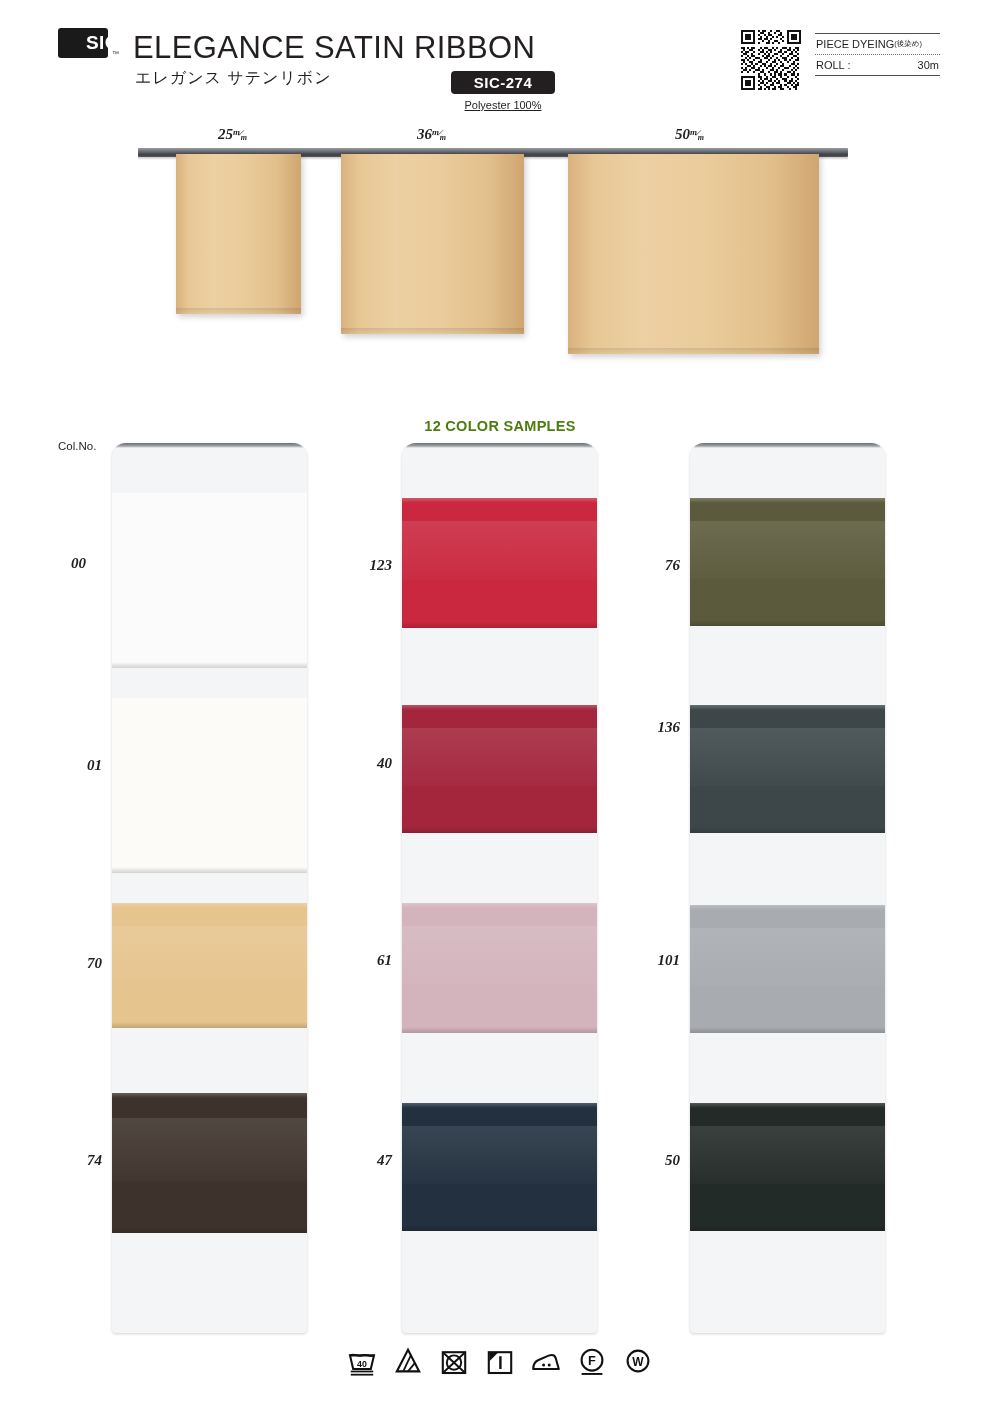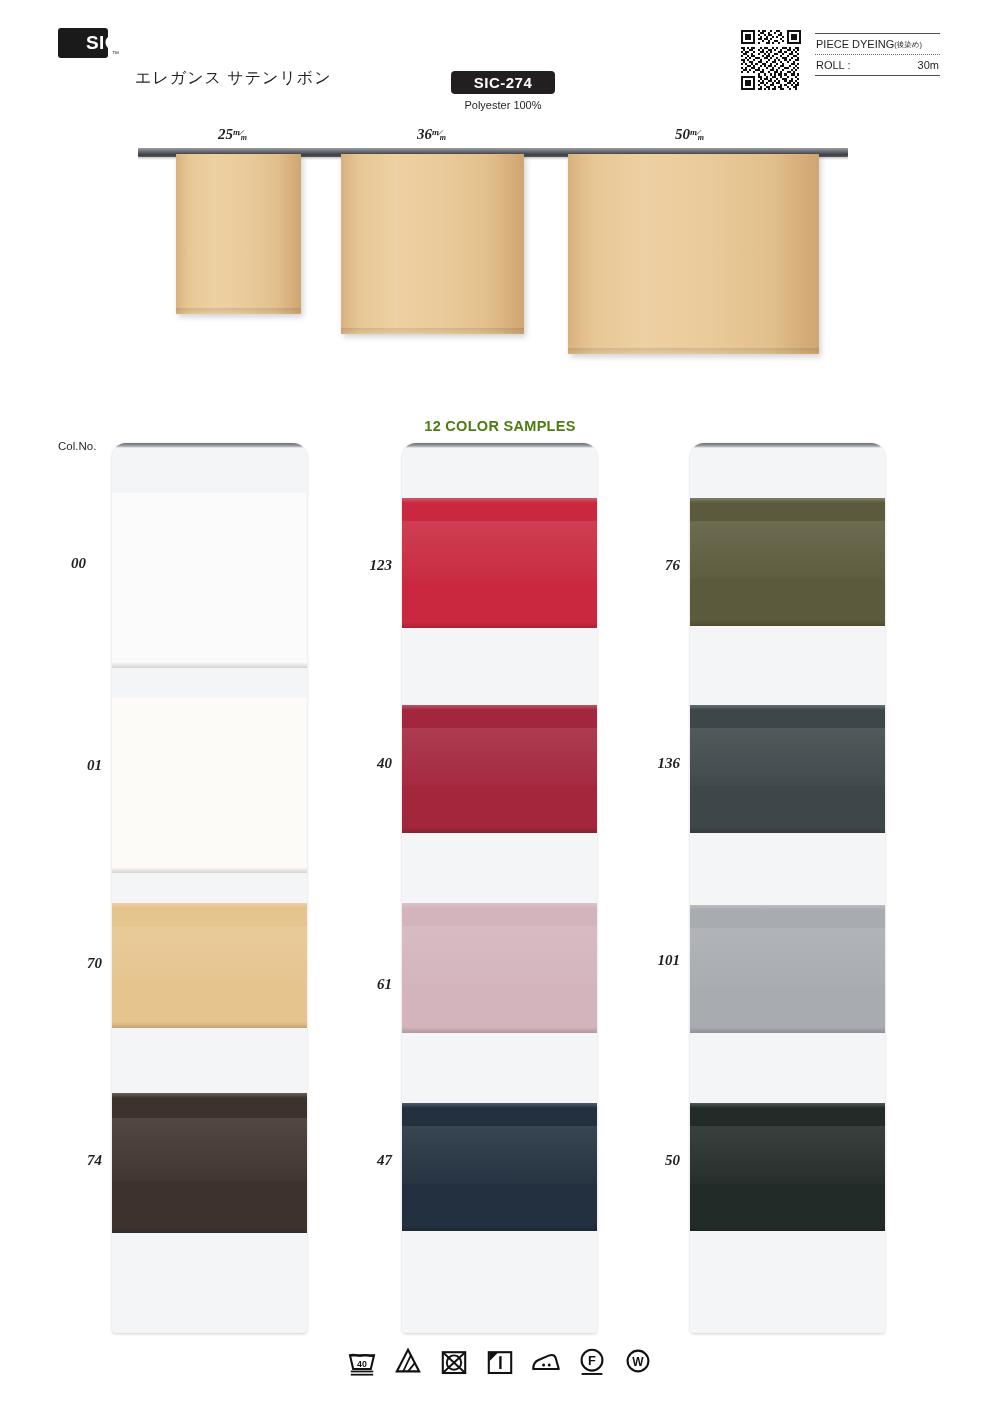--- a/index.html
+++ b/index.html
@@ -47,38 +47,38 @@
     position: absolute; left: 451px; top: 71px;
     width: 104px; height: 23px;
     background: #231f20; border-radius: 4px;
     display: flex; align-items: center; justify-content: center;
   }
   .code-badge-text {
     color: #fff; font-weight: bold; font-size: 15px; letter-spacing: 0.5px;
   }
   .material {
     position: absolute; left: 451px; top: 99px; width: 104px;
-    text-align: center; font-size: 11px; color: #231f20;
+    text-align: center; font-size: 11px; color: #231f20; text-decoration: underline;
   }
 
   
   .qr-box {
     position: absolute; left: 741px; top: 30px;
     width: 60px; height: 60px;
   }
   .qr-box svg { display: block; }
 
   .info-box {
     position: absolute; left: 815px; top: 33px; width: 125px;
   }
   .info-rule-top { border-top: 1px solid #4d4d4d; }
   .info-rule-bot { border-top: 1px solid #4d4d4d; }
   .info-dotted { border-top: 1.5px dotted #6b6b6b; }
   .info-line {
-    display: flex; align-items: flex-end;
+    display: flex; align-items: center;
     font-size: 11px; color: #231f20;
     padding: 4px 1px 4px 1px;
   }
   .info-dye-label { font-size: 11px; }
   .info-dye-jp { font-size: 7.5px; }
   .info-roll-label { font-size: 11px; }
   .info-roll-value { margin-left: auto; font-size: 11px; }
 
   
   .rack-area { position: relative; height: 270px; margin-top: 6px; }
@@ -195,20 +195,21 @@
 </head>
 <body>
 
 <div class="header">
 
   <div class="sic-logo">
     <span class="sic-logo-text">SIC</span>
   </div>
   <span class="sic-tm">™</span>
 
+  <div class="title-main">ELEGANCE SATIN RIBBON</div>
   <div class="title-jp">エレガンス サテンリボン</div>
 
   <div class="code-badge">
     <span class="code-badge-text">SIC-274</span>
   </div>
   <div class="material">Polyester 100%</div>
 
   <div class="qr-box">
     <svg width="60" height="60" viewBox="0 0 29 29" shape-rendering="crispEdges">
       <rect width="29" height="29" fill="#fff"></rect>
@@ -521,21 +522,21 @@
       </div>
     </div>
   <div class="band" style="top:660px; height:128px; background:#22303f;">
       <div class="band-inner">
         <div class="band-sheen"></div>
       </div>
     </div>
 </div>
 <div class="col-number" style="left:346px; top:557px;">123</div>
 <div class="col-number" style="left:346px; top:755px;">40</div>
-<div class="col-number" style="left:346px; top:952px;margin-top:24px;">61</div>
+<div class="col-number" style="left:346px; top:952px;">61</div>
 <div class="col-number" style="left:346px; top:1152px;">47</div>
 
 <div class="swatch-col col-right">
   <div class="band" style="top:55px;  height:128px; background:#5c5a3c;">
       <div class="band-inner">
         <div class="band-sheen"></div>
       </div>
     </div>
   <div class="band" style="top:262px; height:128px; background:#3d4749;">
       <div class="band-inner">
@@ -547,21 +548,21 @@
         <div class="band-sheen"></div>
       </div>
     </div>
   <div class="band" style="top:660px; height:128px; background:#232b28;">
       <div class="band-inner">
         <div class="band-sheen"></div>
       </div>
     </div>
 </div>
 <div class="col-number" style="left:634px; top:557px;">76</div>
-<div class="col-number" style="left:634px; top:755px;">136</div>
+<div class="col-number" style="left:634px; top:719px;">136</div>
 <div class="col-number" style="left:634px; top:952px;">101</div>
 <div class="col-number" style="left:634px; top:1152px;">50</div>
 
 <div class="care-row">
 
   <svg class="care-icon" viewBox="0 0 40 40">
     <path d="M5 13 L35 13 L31 30 L9 30 Z" fill="none" stroke="#111" stroke-width="2.6"></path>
     <path d="M5 13 C11 9, 14 16, 20 13" fill="none" stroke="#111" stroke-width="2.2"></path>
     <path d="M20 13 C26 10, 29 16, 35 13" fill="none" stroke="#111" stroke-width="2.2"></path>
     <text x="20" y="27" font-family="'Liberation Sans',sans-serif" font-size="11" font-weight="bold" text-anchor="middle" fill="#111">40</text>

